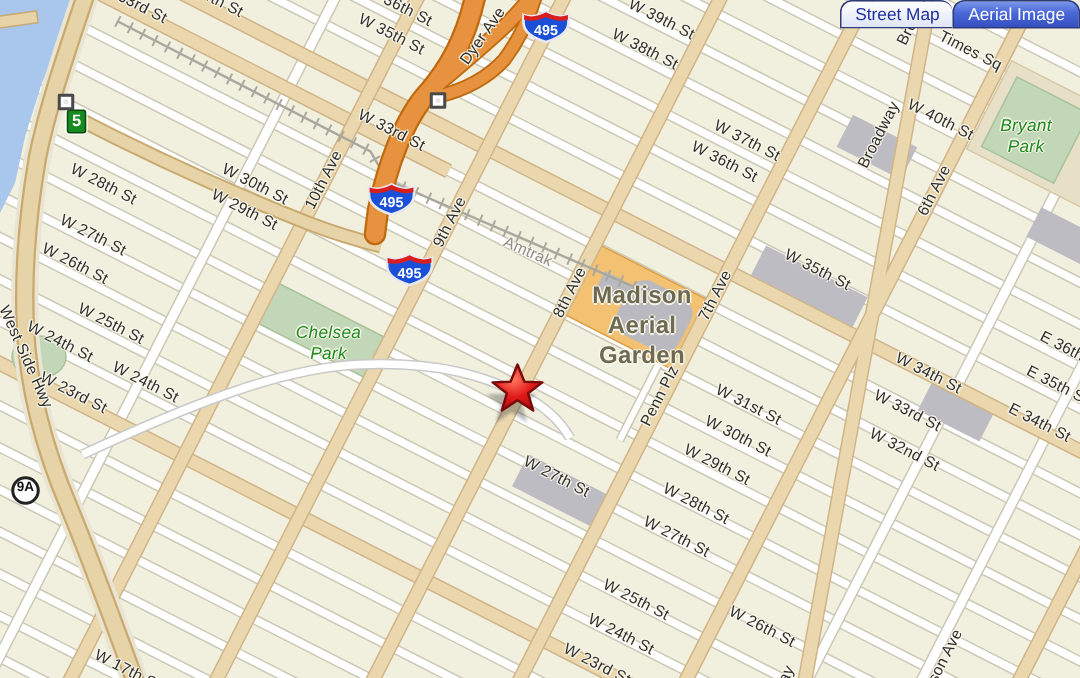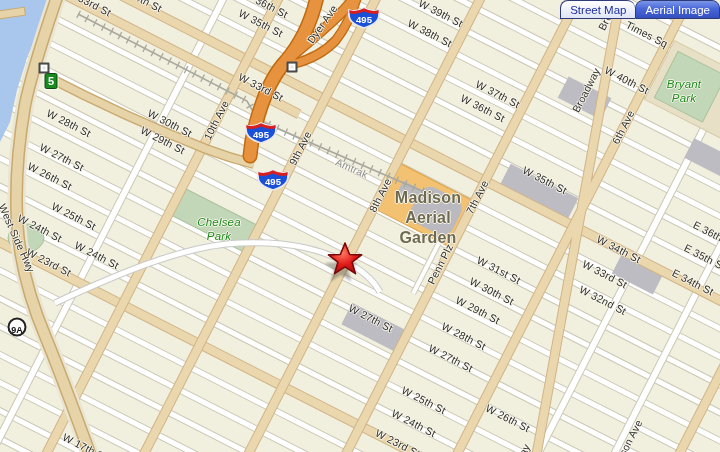--- a/index.html
+++ b/index.html
@@ -18,21 +18,21 @@
                 0 1px 0 rgba(250,248,236,.95),0 -1px 0 rgba(250,248,236,.95);
   }
   .lbl.ave{color:#2e2e2e;}
   .lbl.rail{color:#8f8f8f;font-size:10.5px;}
   .lbl.park{color:#1e8a1e;font-weight:normal;font-style:italic;font-size:11.5px;text-align:center;line-height:1.2;}
   .lbl.msg{color:#6e6a52;font-weight:bold;font-size:16px;text-align:center;line-height:1.25;}
   .mk{position:absolute;transform:translate(-50%,-50%);}
   .mk-shield{width:34px;height:24px;}
   .mk-rte{
     width:19px;height:19px;border-radius:50%;background:#fff;border:2px solid #222;
-    box-sizing:border-box;display:flex;align-items:flex-end;justify-content:center;
+    box-sizing:border-box;display:flex;align-items:flex-start;justify-content:center;
     font-size:9px;font-weight:bold;color:#111;
   }
   .mk-poi5{
     width:13px;height:16px;background:#178a20;border:1px solid #0a4a0d;border-radius:2px;
     box-sizing:border-box;display:flex;align-items:center;justify-content:center;
     color:#fff;font-size:11px;font-weight:bold;box-shadow:0 0 0 1px rgba(255,255,255,.8);
   }
   .mk-graybox{
     width:11px;height:11px;background:#e6e6e6;border:2px solid #4a4a4a;border-radius:1px;
     box-sizing:border-box;box-shadow:inset 0 0 0 2px #fff;

